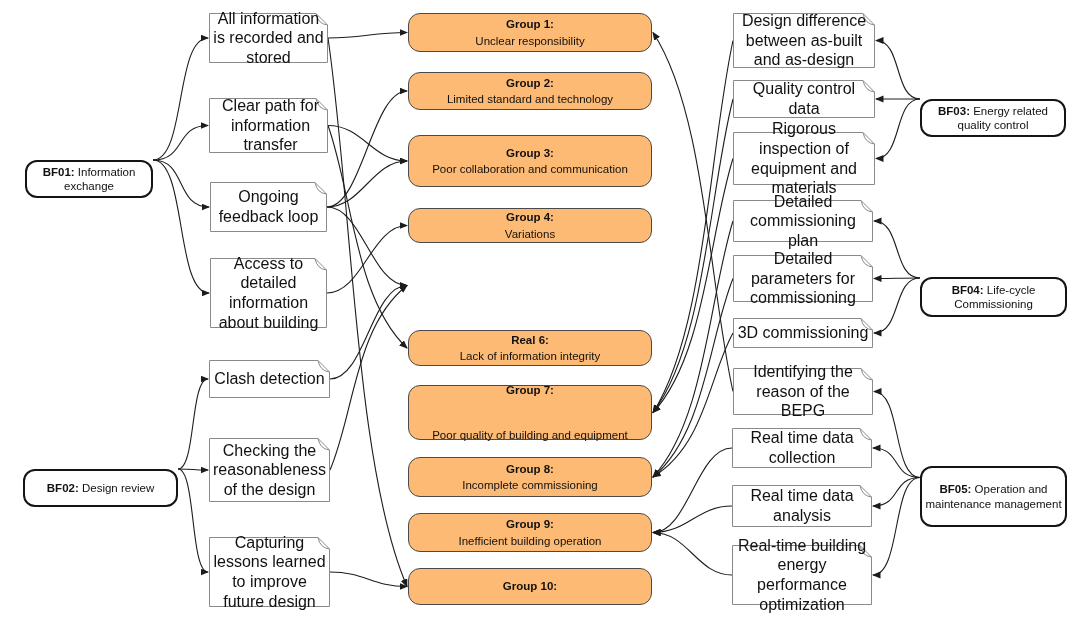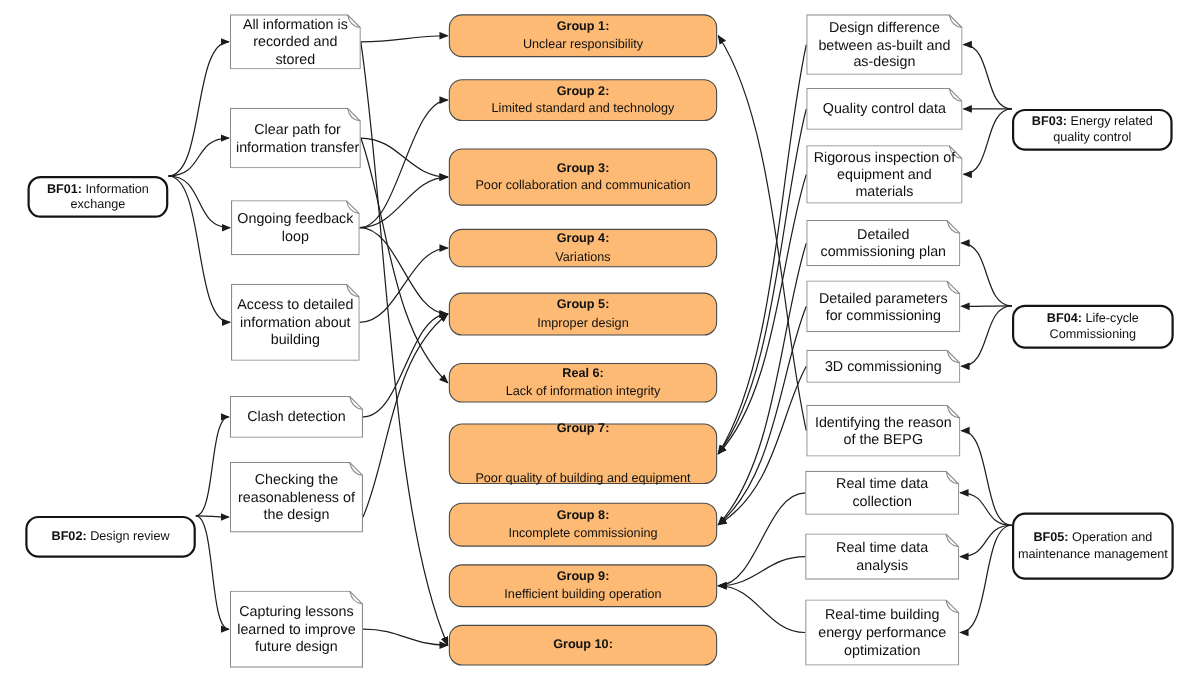--- a/index.html
+++ b/index.html
@@ -1,21 +1,21 @@
 <!DOCTYPE html>
 <html><head>
 <meta charset="utf-8">
 <style>
   html,body{margin:0;padding:0;background:#ffffff;}
   #stage{position:relative;width:1084px;height:617px;background:#ffffff;overflow:hidden;
          font-family:"Liberation Sans","DejaVu Sans",sans-serif;color:#111;}
   #edges{position:absolute;left:0;top:0;z-index:0;}
   .node{position:absolute;box-sizing:border-box;display:flex;flex-direction:column;
         align-items:center;justify-content:center;text-align:center;z-index:1;
-        line-height:1.22;font-size:13px;}
+        line-height:1.22;font-size:16px;}
   .node .shape{position:absolute;inset:0;z-index:0;}
   .node .txt{position:relative;z-index:1;padding:1px 3px;}
   .node.bf{background:#ffffff;border:2.5px solid #141414;border-radius:12px;font-size:11.5px;margin-top:19px;}
   .node.group{background:#fdba74;border:1.3px solid #4a4a4a;border-radius:12px;font-size:11.5px;}
   .node.group .g-title{font-weight:bold;}
   .node .b{font-weight:bold;}
 </style>
 </head>
 <body>
 
@@ -108,21 +108,21 @@
       </svg>
       <div class="txt">Access to detailed information about building</div>
     </div>
     <div class="node note" style="left: 209px; top: 360px; width: 121px; height: 38px;">
       <svg class="shape" width="121" height="38" viewBox="0 0 121 38">
         <polygon points="0.5,0.5 109,0.5 120.5,12 120.5,37.5 0.5,37.5" fill="#ffffff" stroke="#8a8a8a" stroke-width="1"></polygon>
         <path d="M109,0.5 Q111,11 120.5,12" fill="none" stroke="#8a8a8a" stroke-width="1"></path>
       </svg>
       <div class="txt">Clash detection</div>
     </div>
-    <div class="node note" style="left: 209px; top: 420px; width: 121px; height: 64px;">
+    <div class="node note" style="left: 209px; top: 438px; width: 121px; height: 64px;">
       <svg class="shape" width="121" height="64" viewBox="0 0 121 64">
         <polygon points="0.5,0.5 109,0.5 120.5,12 120.5,63.5 0.5,63.5" fill="#ffffff" stroke="#8a8a8a" stroke-width="1"></polygon>
         <path d="M109,0.5 Q111,11 120.5,12" fill="none" stroke="#8a8a8a" stroke-width="1"></path>
       </svg>
       <div class="txt">Checking the reasonableness of the design</div>
     </div>
     <div class="node note" style="left: 209px; top: 537px; width: 121px; height: 70px;">
       <svg class="shape" width="121" height="70" viewBox="0 0 121 70">
         <polygon points="0.5,0.5 109,0.5 120.5,12 120.5,69.5 0.5,69.5" fill="#ffffff" stroke="#8a8a8a" stroke-width="1"></polygon>
         <path d="M109,0.5 Q111,11 120.5,12" fill="none" stroke="#8a8a8a" stroke-width="1"></path>
@@ -138,24 +138,20 @@
       <div class="txt">Limited standard and technology</div>
     </div>
     <div class="node group" style="left: 408px; top: 135px; width: 244px; height: 52px;">
       <div class="txt g-title">Group 3:</div>
       <div class="txt">Poor collaboration and communication</div>
     </div>
     <div class="node group" style="left: 408px; top: 208px; width: 244px; height: 35px;">
       <div class="txt g-title">Group 4:</div>
       <div class="txt">Variations</div>
     </div>
-    <div class="node group" style="left: 408px; top: 266px; width: 244px; height: 39px;">
-      <div class="txt g-title">Group 5:</div>
-      <div class="txt">Improper design</div>
-    </div>
     <div class="node group" style="left: 408px; top: 330px; width: 244px; height: 36px;">
       <div class="txt g-title">Real 6:</div>
       <div class="txt">Lack of information integrity</div>
     </div>
     <div class="node group" style="left: 408px; top: 385px; width: 244px; height: 55px; gap: 28px;">
       <div class="txt g-title">Group 7:</div>
       <div class="txt">Poor quality of building and equipment</div>
     </div>
     <div class="node group" style="left: 408px; top: 457px; width: 244px; height: 40px;">
       <div class="txt g-title">Group 8:</div>

